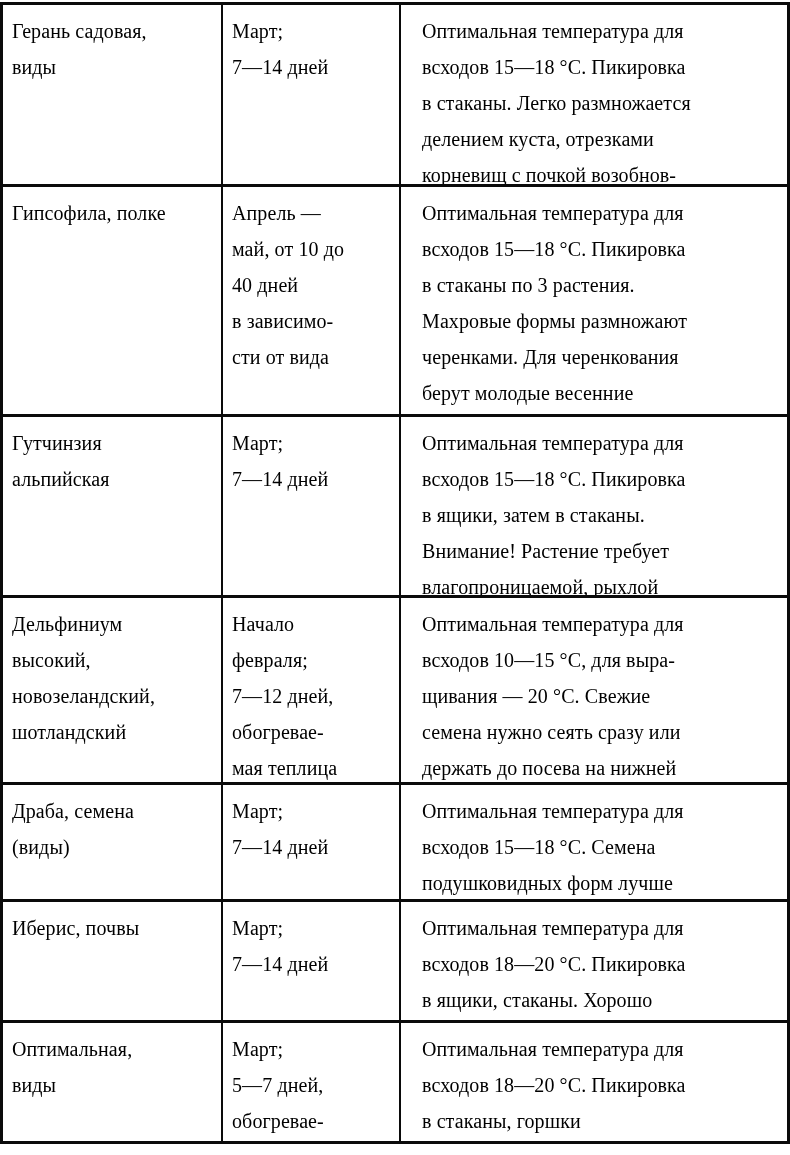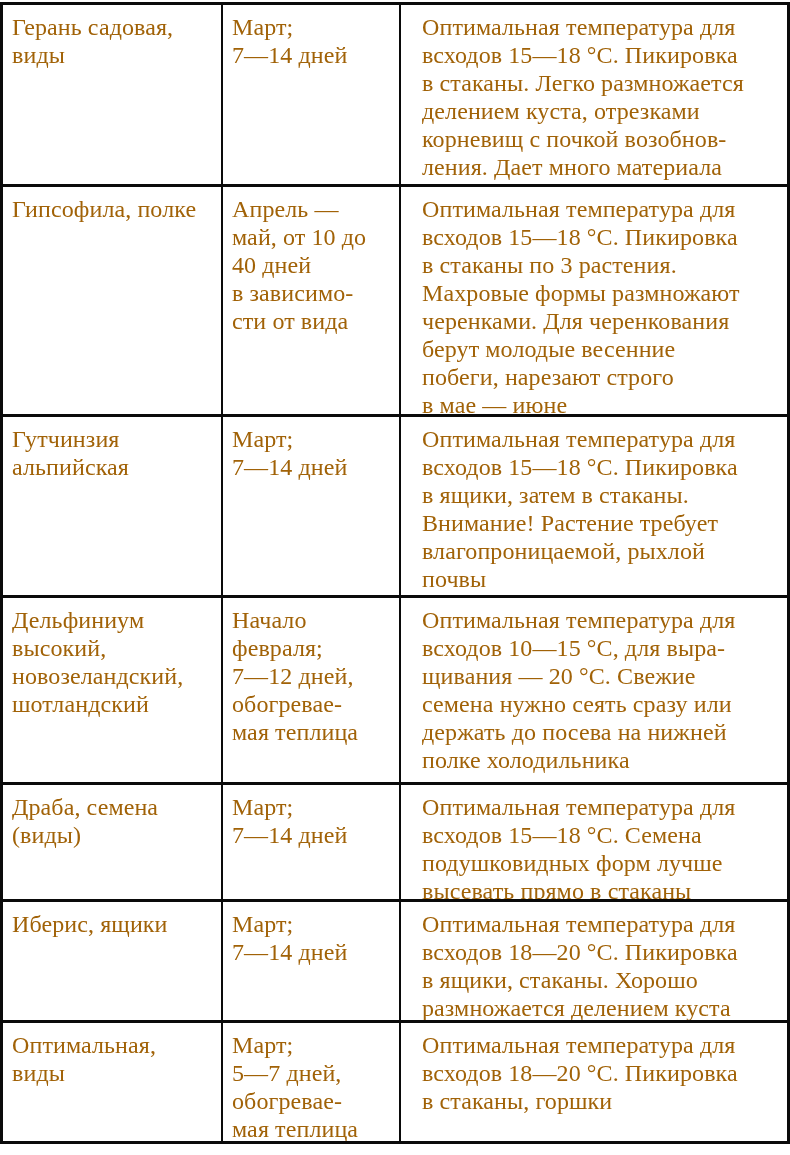--- a/index.html
+++ b/index.html
@@ -35,23 +35,23 @@
     border-right: 2px solid #0a0a0a;
     border-bottom: 3px solid #0a0a0a;
     padding: 8px 4px 0 9px;
     overflow: hidden;
   }
   .cell.col-notes { border-right: none; padding-left: 21px; }
   .t-row:last-child .cell { border-bottom: none; }
   .cell-text {
     display: block;
     white-space: pre-line;
-    font-size: 24px;
-    line-height: 28px;
-    color: #a16207;
+    font-size: 20px;
+    line-height: 36px;
+    color: #000000;
     letter-spacing: 0.1px;
   }
   .cell-text strong { font-weight: normal; }
 </style>
 </head>
 <body>
 
 <div class="page">
   <div class="sowing-table">
 
@@ -152,21 +152,21 @@
       <div class="cell col-notes">
           <span class="cell-text">Оптимальная температура для
 всходов 15—18 °C. Семена
 подушковидных форм лучше
 высевать прямо в стаканы</span>
         </div>
     </div>
 
     <div class="t-row">
       <div class="cell col-plant">
-          <span class="cell-text">Иберис, ящики</span>
+          <span class="cell-text">Иберис, почвы</span>
         </div>
       <div class="cell col-sowing">
           <span class="cell-text">Март;
 7—14 дней</span>
         </div>
       <div class="cell col-notes">
           <span class="cell-text">Оптимальная температура для
 всходов 18—20 °C. Пикировка
 в ящики, стаканы. Хорошо
 размножается делением куста</span>

